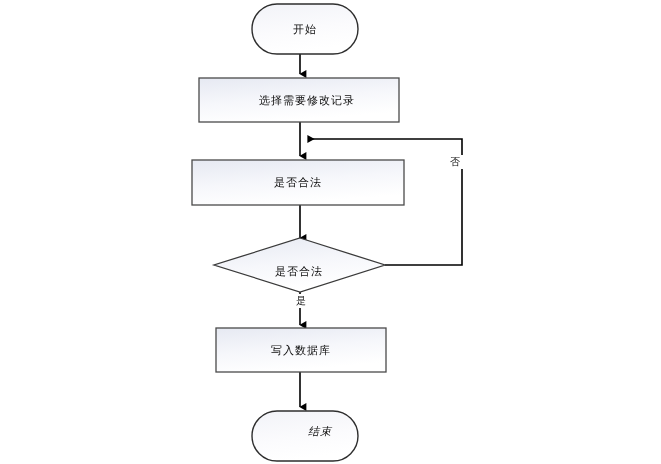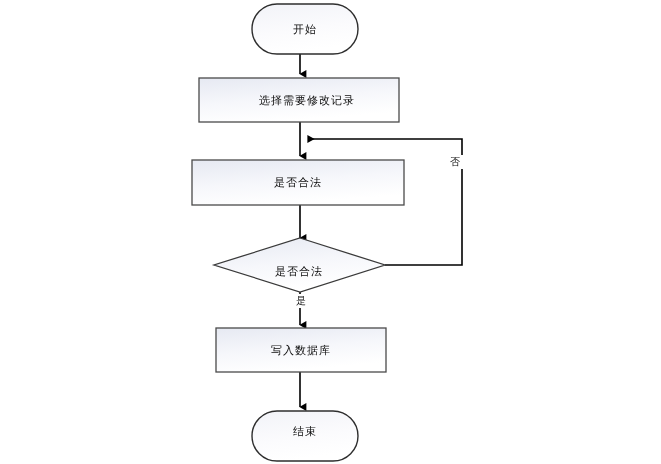--- a/index.html
+++ b/index.html
@@ -47,21 +47,21 @@
     white-space: nowrap;
     pointer-events: none;
   }
 
   
   .lbl-start  { left: 252px; top:   4px; width: 106px; height: 50px; }
   .lbl-select { left: 199px; top:  78px; width: 216px; height: 44px; }
   .lbl-input  { left: 192px; top: 160px; width: 212px; height: 44px; }
   .lbl-check  { left: 236px; top: 251px; width: 126px; height: 40px; }
   .lbl-write  { left: 216px; top: 328px; width: 170px; height: 44px; }
-  .lbl-end    { left: 252px; top: 411px; width: 106px; height: 40px; }
+  .lbl-end    { left: 267px; top: 411px; width: 106px; height: 40px; font-style: italic; }
 
   .lbl-no  { left: 447px; top: 155px; width: 16px; height: 14px; }
   .lbl-yes { left: 294px; top: 294px; width: 14px; height: 14px; }
 </style>
 </head>
 <body>
 
 <svg id="flow-canvas" viewBox="0 0 661 464">
   <defs>
     <linearGradient id="nodeGrad" x1="0" y1="0" x2="0.35" y2="1">

